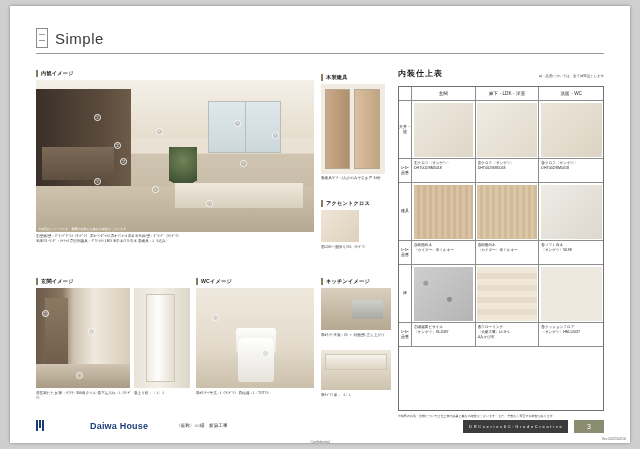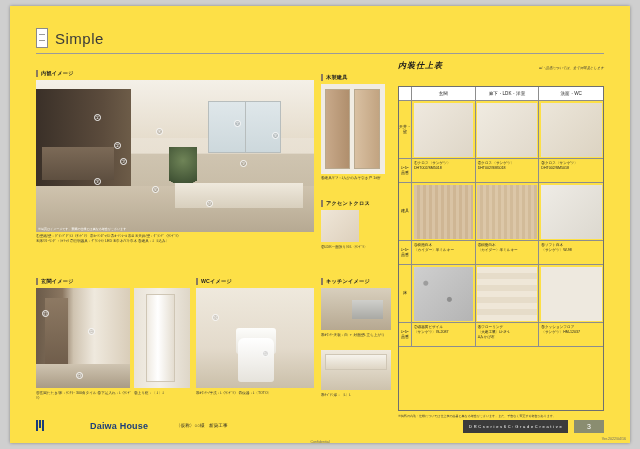--- a/index.html
+++ b/index.html
@@ -6,21 +6,21 @@
   html, body { margin:0; padding:0; }
   body {
     width:640px; height:449px;
     background:#cfcfcf;
     font-family:"Liberation Sans", sans-serif;
     overflow:hidden;
   }
   #page {
     position:absolute; left:10px; top:6px;
     width:620px; height:437px;
-    background:#fde047;
+    background:#ffffff;
     box-shadow:0 0 3px rgba(0,0,0,.35);
   }
 
   
   .hdr { position:absolute; left:26px; top:22px; display:flex; align-items:center; }
   .hdr .bookicon {
     width:12px; height:20px; border:1px solid #8a8a8a; background:#fff;
     position:relative; margin-right:7px;
   }
   .hdr .bookicon:before, .hdr .bookicon:after {
@@ -172,21 +172,21 @@
   #kitchen-photo2 .bg { position:absolute; inset:0; background:linear-gradient(180deg,#efe9dd,#cdc2ad); }
   #kitchen-photo2 .cab {
     position:absolute; left:6%; top:10%; width:88%; height:40%;
     background:linear-gradient(180deg,#f6f3ec,#ded5c4);
     border:.5px solid #cfc6b5;
   }
   #kitchen-cap2 { position:absolute; left:311px; top:387px; width:72px; }
 
   
   #spec {
-    position:absolute; left:388px; top:54px; width:206px;font-style:italic;
+    position:absolute; left:388px; top:62px; width:206px;
   }
   #spec-title { font-size:8px; font-weight:bold; color:#1b1b1b; letter-spacing:1px; }
   #spec-note { position:absolute; right:0; top:6px; font-size:3.4px; color:#333; }
   #spec-table {
     position:absolute; left:388px; top:80px; width:206px; height:325px;
     border:.7px solid #6f6f6f;
     display:grid;
     grid-template-columns:13px 1fr 1fr 1fr;
     grid-template-rows:14px 58px 24px 58px 24px 58px 24px;
     font-size:3.6px; color:#222;

